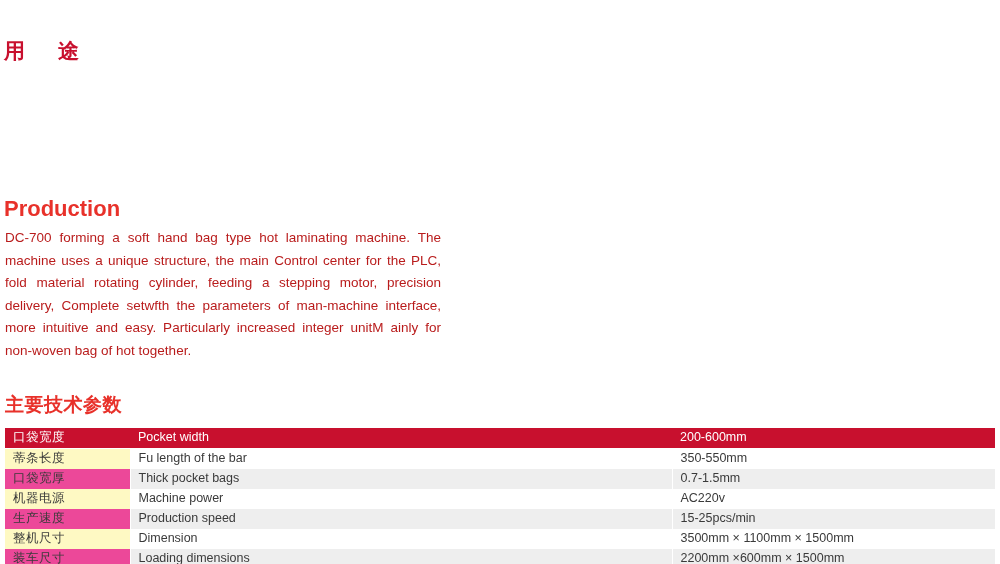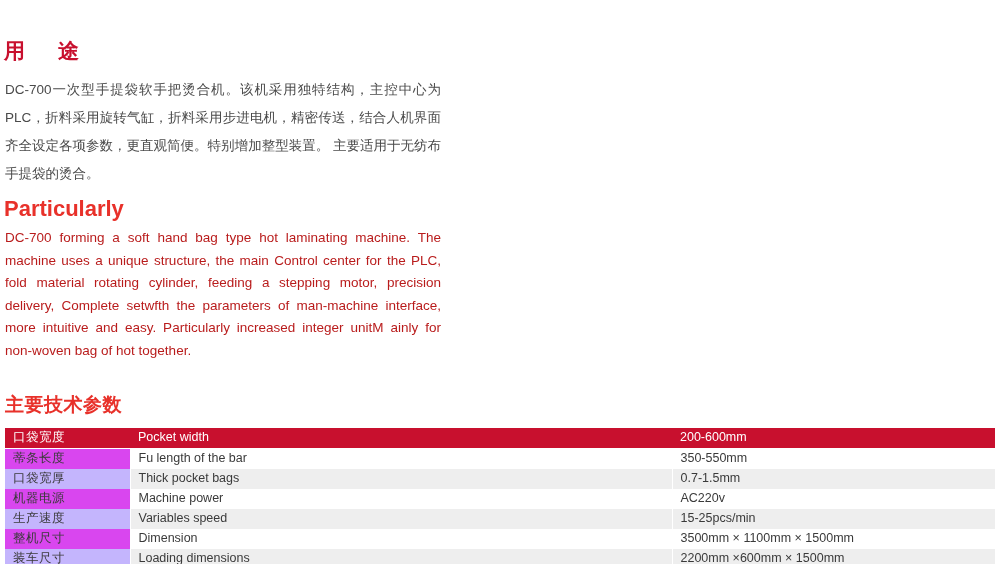--- a/index.html
+++ b/index.html
@@ -107,37 +107,36 @@
     border-bottom: 1px solid #ffffff;
     margin-top: 38px;
   }
   .spec-table tr.alt td { background: #eeeeee; }
   .spec-table tr.plain td { background: #ffffff; }
   .spec-table td.cn { letter-spacing: 0.5px; }
   .spec-table tr.head td.cn { background: #c8102e; }
   .spec-table tr:not(.head) td.col1 { border-right: 1px solid #ffffff; }
   .spec-table tr:not(.head) td.col2 { border-right: 1px solid #ffffff; }
 
-  .spec-table tr.alt td.col1 { background: #c4b5fd; }
+  .spec-table tr.alt td.col1 { background: #ec4899; }
   .spec-table tr.alt td.col2 { background: #eeeeee; }
   .spec-table tr.alt td.col3 { background: #eeeeee; }
-  .spec-table tr.plain td.col1 { background: #d946ef; }
+  .spec-table tr.plain td.col1 { background: #fef9c3; }
 
   
 </style>
 </head>
 <body>
 
 <div class="page">
 
   <div class="heading-cn">用　途</div>
 
-  <div class="para-cn">DC-700一次型手提袋软手把烫合机。该机采用独特结构，主控中心为PLC，折料采用旋转气缸，折料采用步进电机，精密传送，结合人机界面齐全设定各项参数，更直观简便。特别增加整型装置。 主要适用于无纺布手提袋的烫合。</div>
 
-  <div class="heading-en">Particularly</div>
+  <div class="heading-en">Production</div>
 
   <div class="para-en">DC-700 forming a soft hand bag type hot laminating machine. The machine uses a unique structure, the main Control center for the PLC, fold material rotating cylinder, feeding a stepping motor, precision delivery, Complete setwfth the parameters of man-machine interface, more intuitive and easy. Particularly increased integer unitM ainly for non-woven bag of hot together.</div>
 
   <div class="table-title">
     <span class="t-cn">主要技术参数</span>
   </div>
 
   <table class="spec-table">
     <colgroup>
       <col class="c1">
@@ -160,21 +159,21 @@
         <td class="col2">Thick pocket bags</td>
         <td class="col3">0.7-1.5mm</td>
       </tr>
       <tr class="plain">
         <td class="col1 cn">机器电源</td>
         <td class="col2">Machine power</td>
         <td class="col3">AC220v</td>
       </tr>
       <tr class="alt">
         <td class="col1 cn">生产速度</td>
-        <td class="col2">Variables speed</td>
+        <td class="col2">Production speed</td>
         <td class="col3">15-25pcs/min</td>
       </tr>
       <tr class="plain">
         <td class="col1 cn">整机尺寸</td>
         <td class="col2">Dimension</td>
         <td class="col3">3500mm × 1100mm × 1500mm</td>
       </tr>
       <tr class="alt">
         <td class="col1 cn">装车尺寸</td>
         <td class="col2">Loading dimensions</td>

